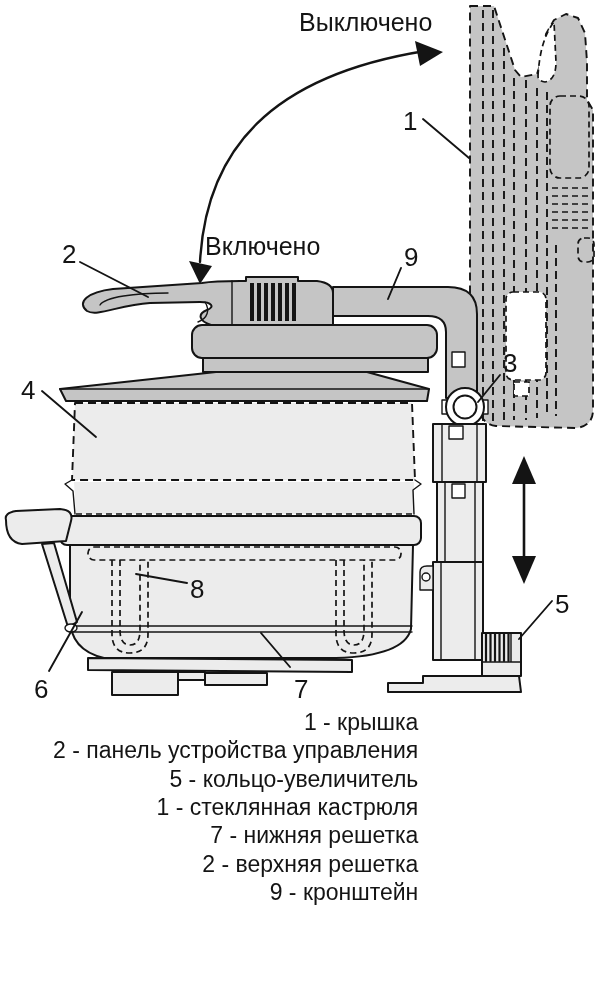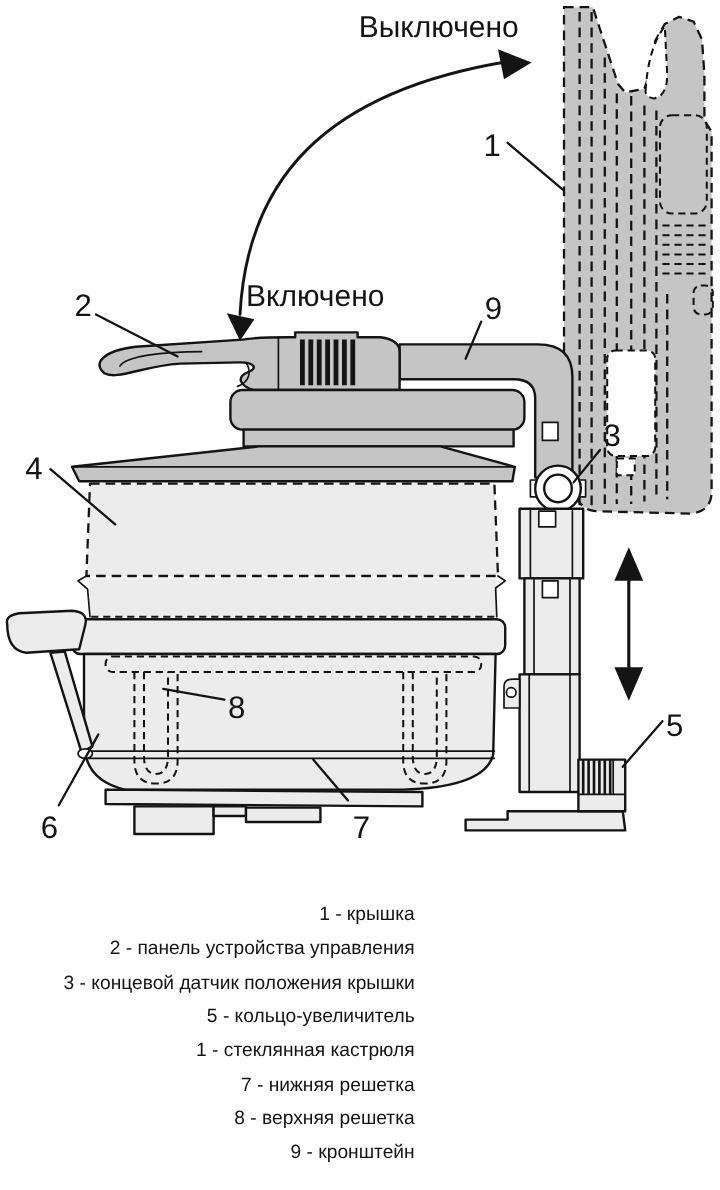--- a/index.html
+++ b/index.html
@@ -13,21 +13,21 @@
   .fn{fill:none;}
   .fk{fill:var(--line);}
   
   .s{stroke:var(--line);stroke-width:2;stroke-linejoin:round;stroke-linecap:round;}
   .s1{stroke:var(--line);stroke-width:1.4;stroke-linejoin:round;stroke-linecap:round;}
   .d{stroke:var(--line);stroke-width:1.9;stroke-dasharray:8 5;stroke-linejoin:round;stroke-linecap:butt;}
   .d2{stroke:var(--line);stroke-width:1.7;stroke-dasharray:6 4;}
   .ns{stroke:none;}
   text.callout{font-size:26px;fill:var(--line);}
   text.state{font-size:25px;fill:var(--line);}
-  .legend{position:absolute;left:53px;top:749px;font-size:16px;line-height:28.35px;white-space:nowrap;}
+  .legend{position:absolute;left:53px;top:708px;font-size:23px;line-height:28.35px;white-space:nowrap;}
 </style>
 </head>
 <body>
 
 <div class="stage">
 
 <svg width="600" height="735" viewBox="0 0 600 735">
 
   <g>
     <path class="fg d" d="M470,6 L494,6 L515,70 L521,77 L537,74 L543,56 L546,34 L554,20 L566,14 L578,18 L585,33 L587,62 L587,100 L593,110 L593,410 Q593,426 576,428 L496,426 Q480,424 478,404 L473,360 L470,330 Z"></path>
@@ -152,20 +152,19 @@
     <text class="callout" x="34" y="698">6</text>
     <text class="callout" x="294" y="698">7</text>
     <text class="callout" x="190" y="598">8</text>
     <text class="callout" x="404" y="266">9</text>
   </g>
 </svg>
 
   <div class="legend">
     <div>1 - крышка</div>
     <div>2 - панель устройства управления</div>
-    <div>3 - концевой датчик положения крышки</div>
     <div>5 - кольцо-увеличитель</div>
     <div>1 - стеклянная кастрюля</div>
     <div>7 - нижняя решетка</div>
-    <div>8 - верхняя решетка</div>
+    <div>2 - верхняя решетка</div>
     <div>9 - кронштейн</div>
   </div>
 </div>
 
 </body></html>

